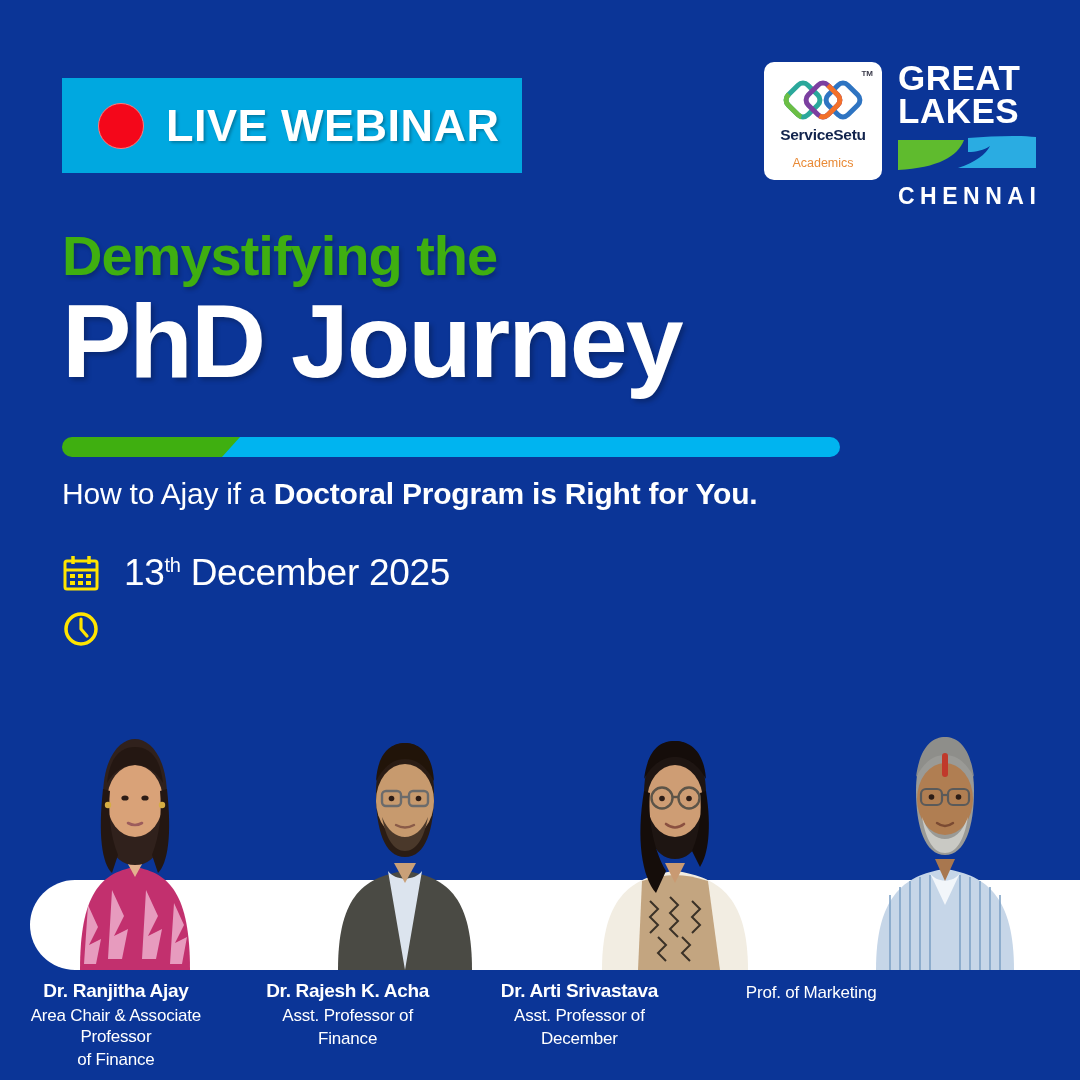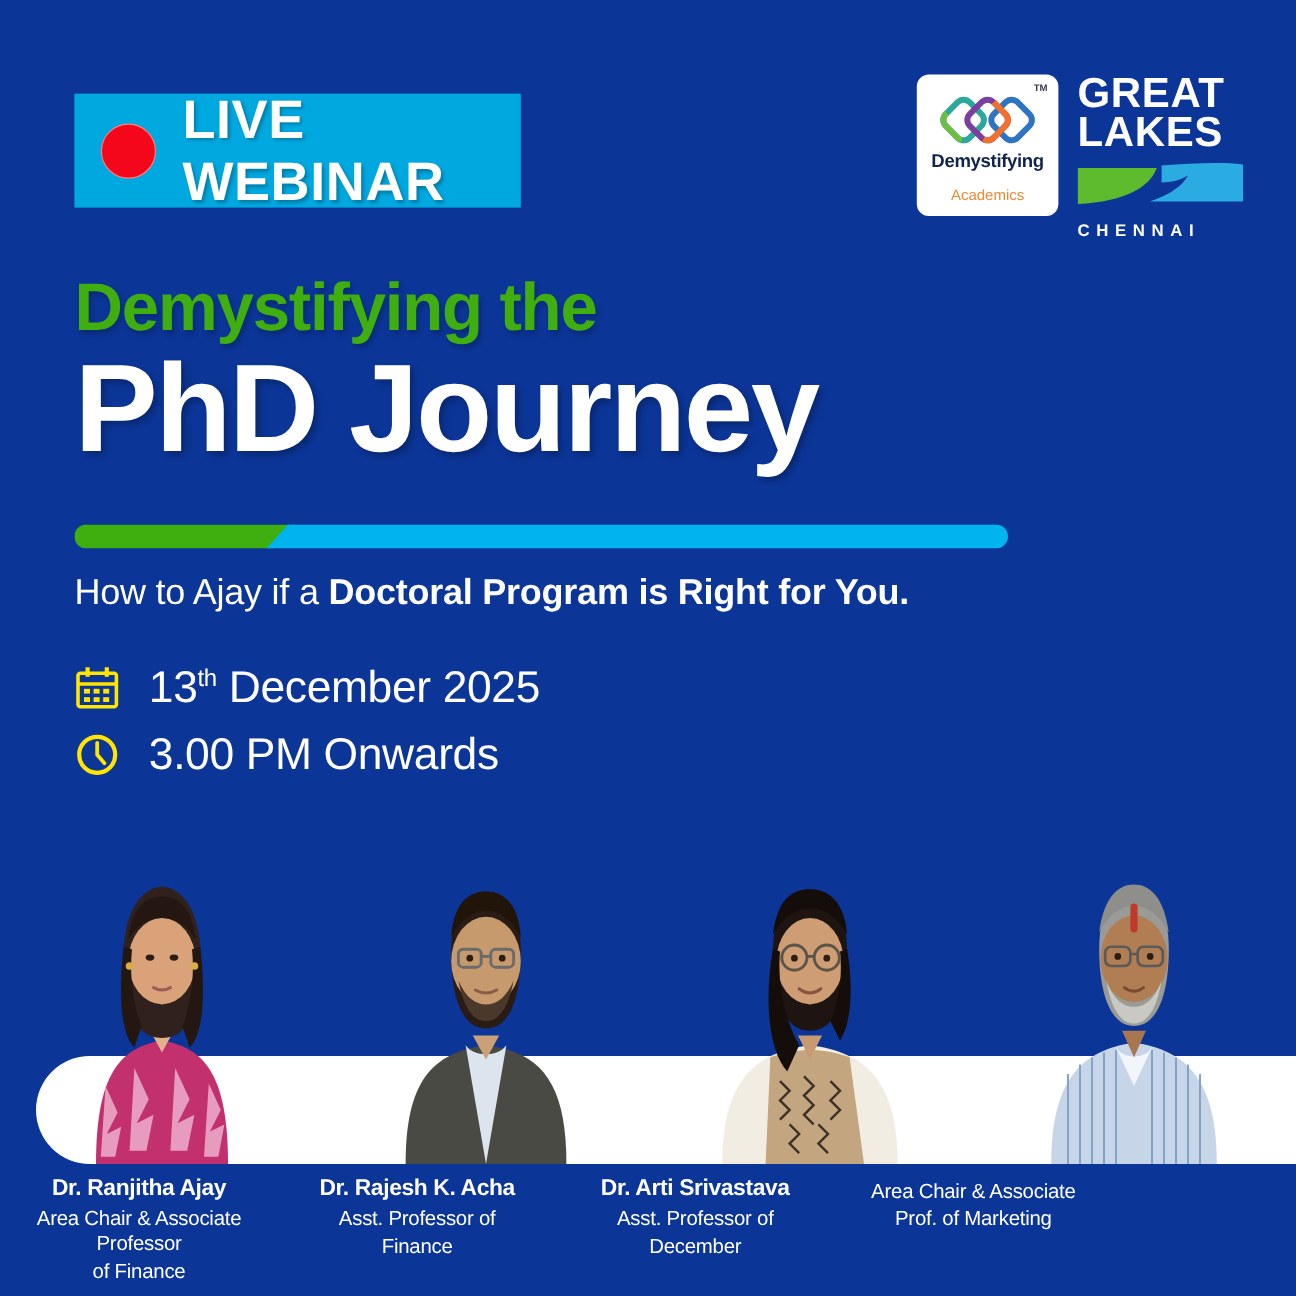--- a/index.html
+++ b/index.html
@@ -12,24 +12,24 @@
   }
   .poster {
     position:absolute; inset:0;
     background:#0B3597;
     overflow:hidden;
   }
 
   
   .live-badge {
     position:absolute; left:62px; top:78px;
-    width:372px; height:95px;
+    width:460px; height:95px;
     background:#00A8E0;
     display:flex; align-items:center;
-    padding-left:22px; gap:22px;
+    padding-left:36px; gap:22px;
   }
   .live-dot {
     width:46px; height:46px; border-radius:50%;
     background:#F50A० ; background:#F4071A;
     border:1.5px solid #ff7a7a;
     flex:0 0 auto;
   }
   .live-text {
     color:#ffffff;
     font-size:45px;
@@ -63,21 +63,21 @@
     font-size:12.5px; color:#E98A36; margin-top:12px;
   }
 
   .gl-logo { width:140px; color:#fff; }
   .gl-l1, .gl-l2 {
     font-size:35px; font-weight:bold; line-height:.93;
     letter-spacing:.5px;
   }
   .gl-mark { width:138px; height:40px; margin-top:7px; }
   .gl-city {
-    font-size:14px; font-weight:bold; letter-spacing:5.5px;
+    font-size:23px; font-weight:bold; letter-spacing:5.5px;
     margin-top:5px; text-align:left;
   }
 
   
   .title-wrap { position:absolute; left:62px; top:228px; width:900px; }
   .t-line1 {
     font-size:56px; font-weight:bold; color:#3FAF10;
     letter-spacing:-1px; line-height:1;
     text-shadow:2px 3px 4px rgba(0,0,0,.22);
   }
@@ -156,21 +156,21 @@
       <span class="ss-tm">TM</span>
       <svg class="ss-diamonds" viewBox="0 0 86 46">
         <g fill="none" stroke-width="5">
           <rect x="9" y="9" width="28" height="28" rx="7" transform="rotate(45 23 23)" stroke="#2BA89B"></rect>
           <rect x="9" y="9" width="28" height="28" rx="7" transform="rotate(45 23 23)" stroke="#6CBE45" stroke-dasharray="30 90" stroke-dashoffset="-46"></rect>
           <rect x="29" y="9" width="28" height="28" rx="7" transform="rotate(45 43 23)" stroke="#7B3FA0"></rect>
           <rect x="49" y="9" width="28" height="28" rx="7" transform="rotate(45 63 23)" stroke="#2E74C2"></rect>
           <rect x="29" y="9" width="28" height="28" rx="7" transform="rotate(45 43 23)" stroke="#F3702A" stroke-dasharray="62 60" stroke-dashoffset="14"></rect>
         </g>
       </svg>
-      <span class="ss-name">Demystifying</span>
+      <span class="ss-name">ServiceSetu</span>
       <span class="ss-sub">Academics</span>
     </div>
 
     <div class="gl-logo">
       <div class="gl-l1">GREAT</div>
       <div class="gl-l2">LAKES</div>
       <svg class="gl-mark" viewBox="0 0 138 40">
         <path d="M0 6 L66 6 C60 22 40 34 0 36 Z" fill="#5FBB2E"></path>
         <path d="M70 4 C95 2 120 1 138 3 L138 34 L60 34 C78 28 88 20 92 12 C86 16 78 18 70 18 Z" fill="#2AACE2"></path>
       </svg>
@@ -208,21 +208,20 @@
           <rect x="26" y="29" width="5" height="4"></rect>
         </g>
       </svg>
       <span class="d-text"><span>13</span><sup>th</sup><span> December 2025</span></span>
     </div>
     <div class="d-row">
       <svg class="d-icon" viewBox="0 0 42 42">
         <circle cx="21" cy="21" r="15" fill="none" stroke="#FFE500" stroke-width="3.5"></circle>
         <path d="M21 11 L21 21 L27 28" fill="none" stroke="#FFE500" stroke-width="3.2" stroke-linecap="round" stroke-linejoin="round"></path>
       </svg>
-      <span class="d-text">3.00 PM Onwards</span>
     </div>
   </div>
 
   <div class="white-band"></div>
 
   <div class="photos">
 
     <div class="photo-cell">
       <svg class="portrait" viewBox="0 0 190 265">
         <path d="M40 265 C40 190 60 168 95 162 C130 168 150 190 150 265 Z" fill="#C2306E"></path>
@@ -346,18 +345,17 @@
       <div class="sp-name">Dr. Rajesh K. Acha</div>
       <div class="sp-role">Asst. Professor of</div>
       <div class="sp-role">Finance</div>
     </div>
     <div class="name-cell">
       <div class="sp-name">Dr. Arti Srivastava</div>
       <div class="sp-role">Asst. Professor of</div>
       <div class="sp-role">December</div>
     </div>
     <div class="name-cell">
-      <div class="sp-role">Area Chair &amp; Associate</div>
       <div class="sp-role">Prof. of Marketing</div>
     </div>
   </div>
 
 </div>
 
 </body></html>

